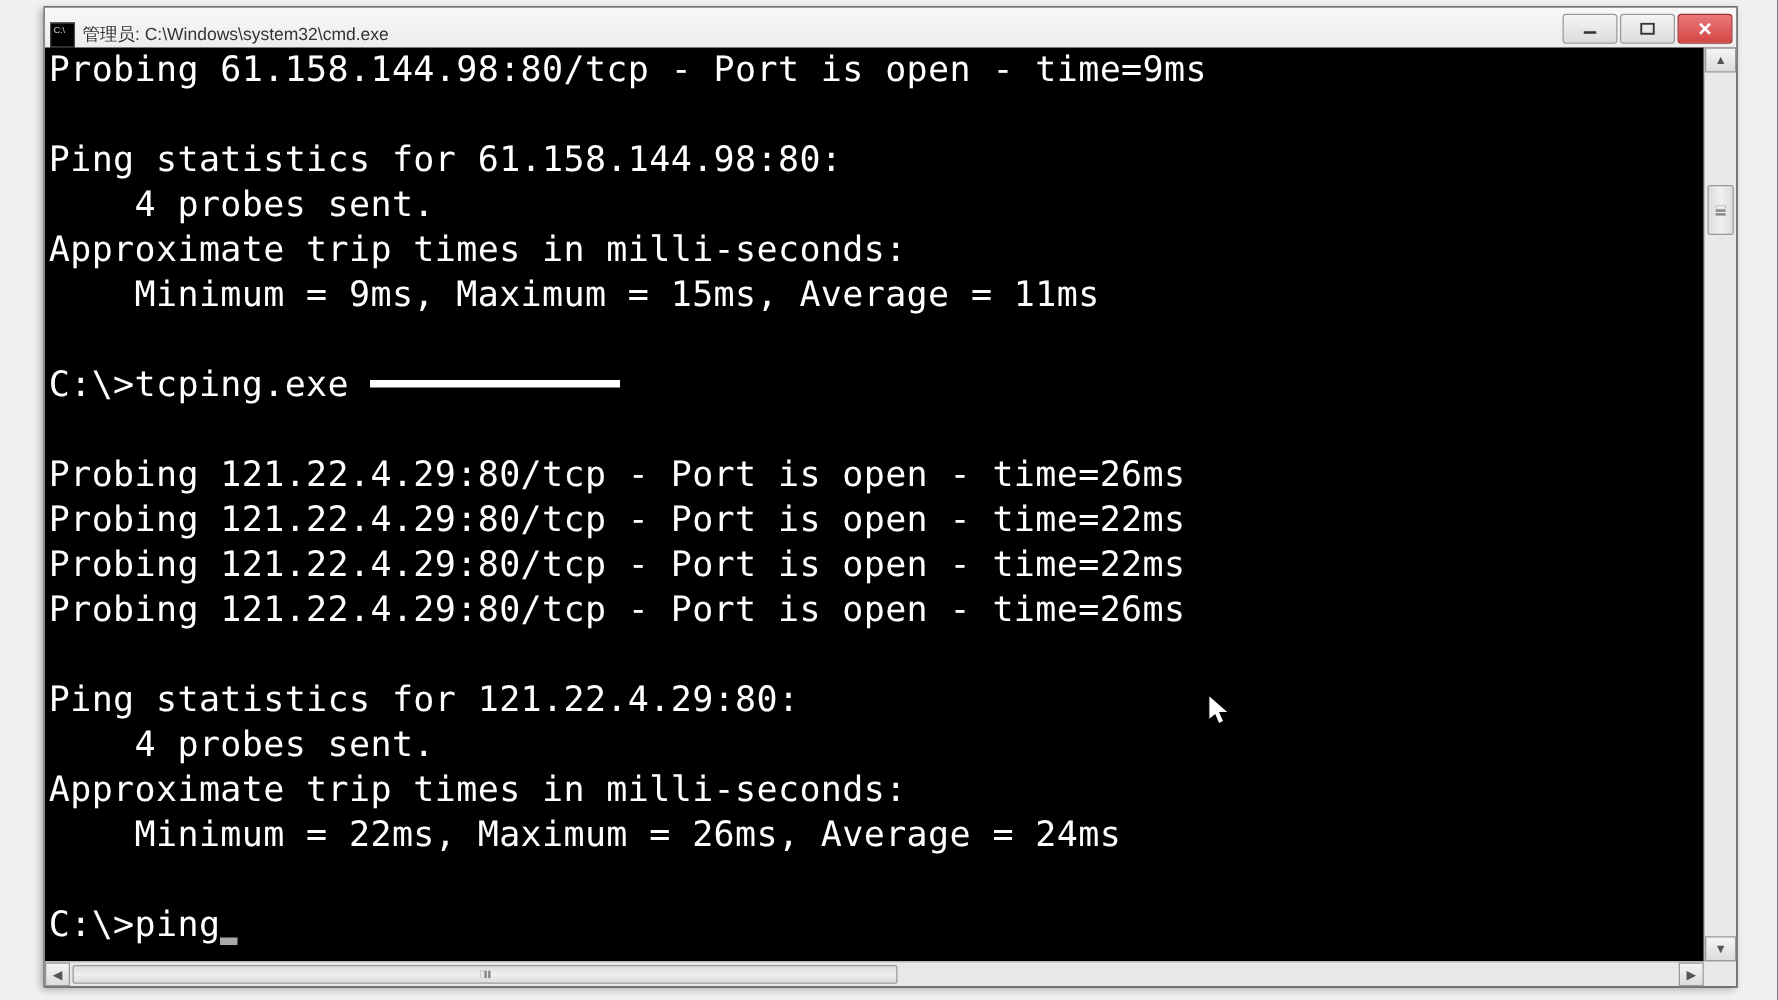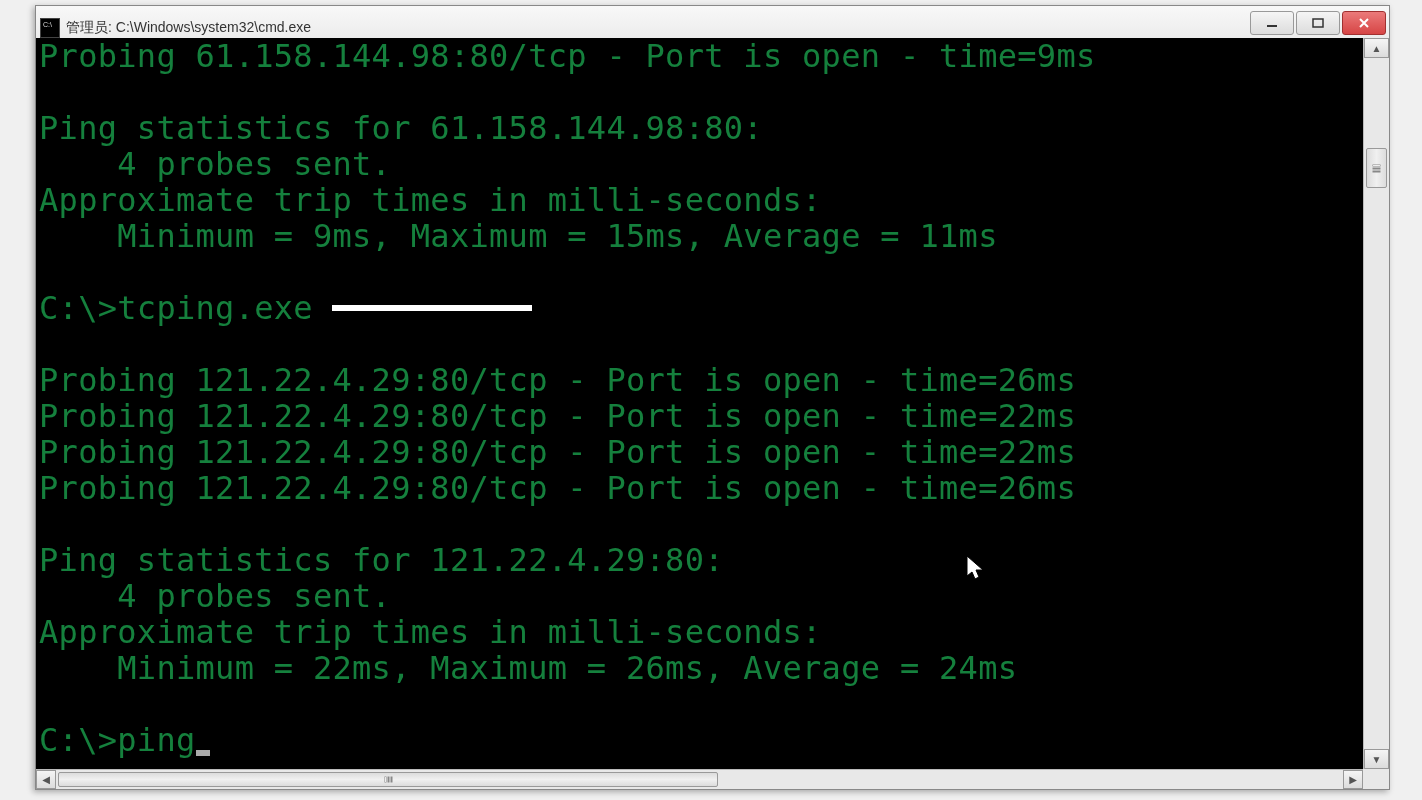--- a/index.html
+++ b/index.html
@@ -91,23 +91,23 @@
       right: 0;
       bottom: 0;
       background: #000;
     }
     .terminal-content {
       position: absolute;
       top: 0;
       left: 3px;
       right: 28px;
       bottom: 20px;
-      color: #15803d;
+      color: #ffffff;
       font-family: "SimSun", "NSimSun", "Consolas", monospace;
-      font-size: 32px;
+      font-size: 28px;
       line-height: 36px;
       white-space: pre;
       overflow: hidden;
       letter-spacing: 0.3px;
     }
     .redacted {
       display: inline-block;
       width: 200px;
       height: 6px;
       background: #fff;

